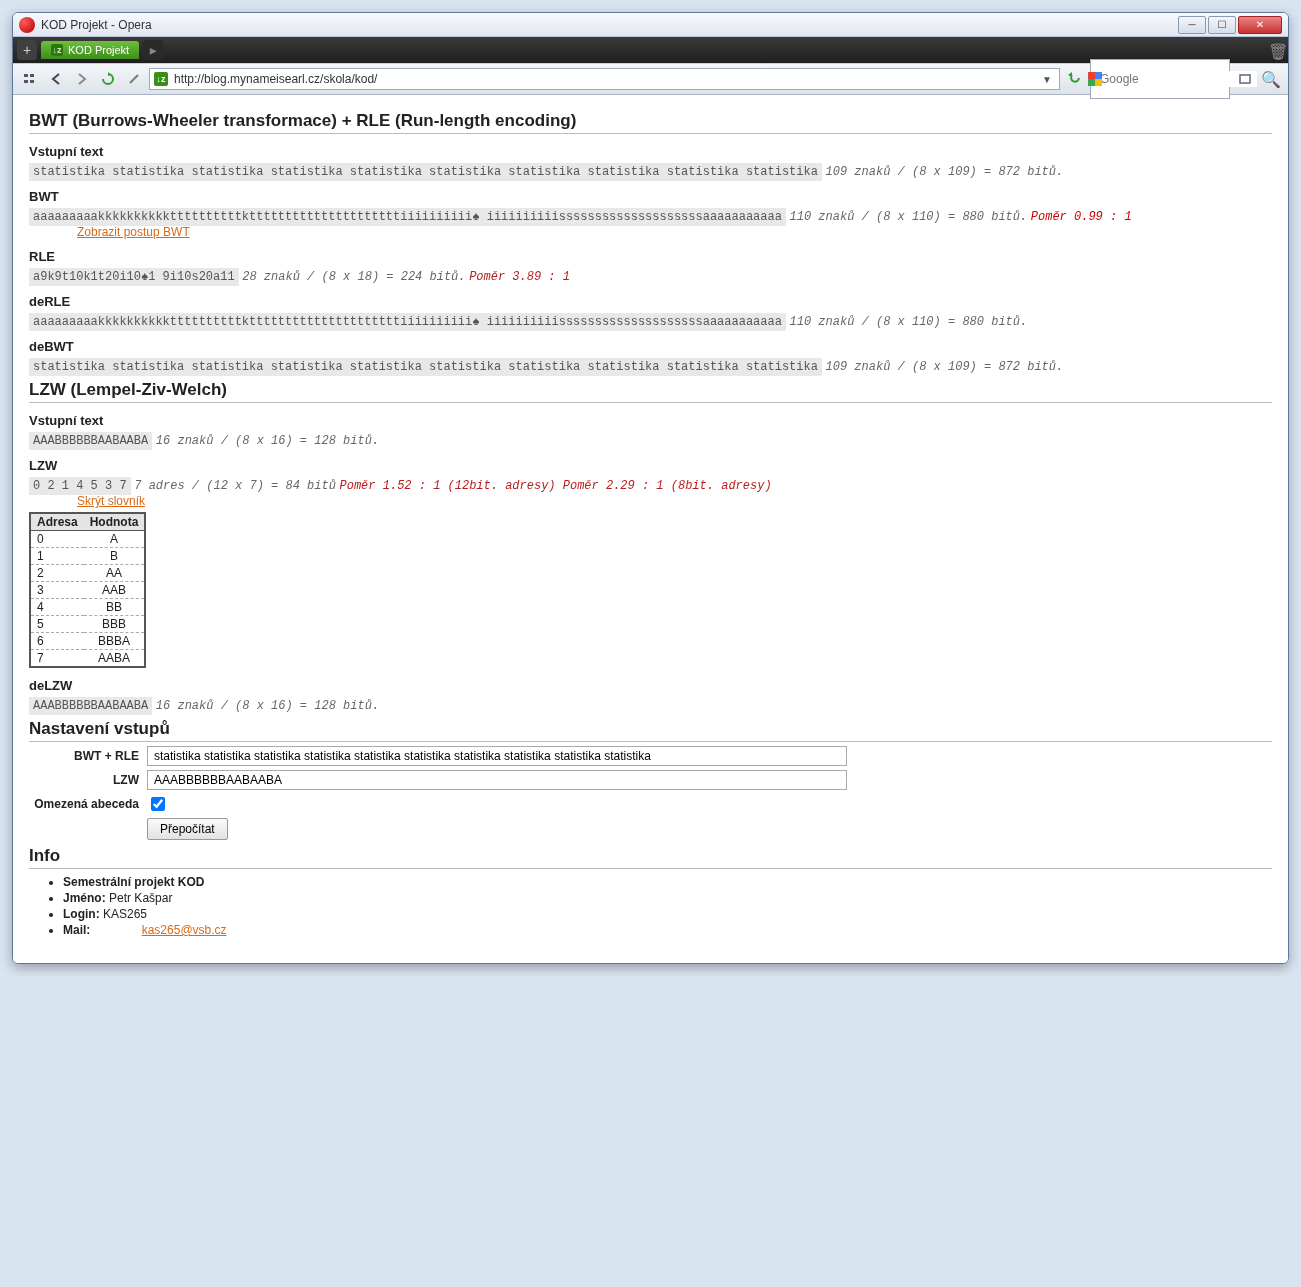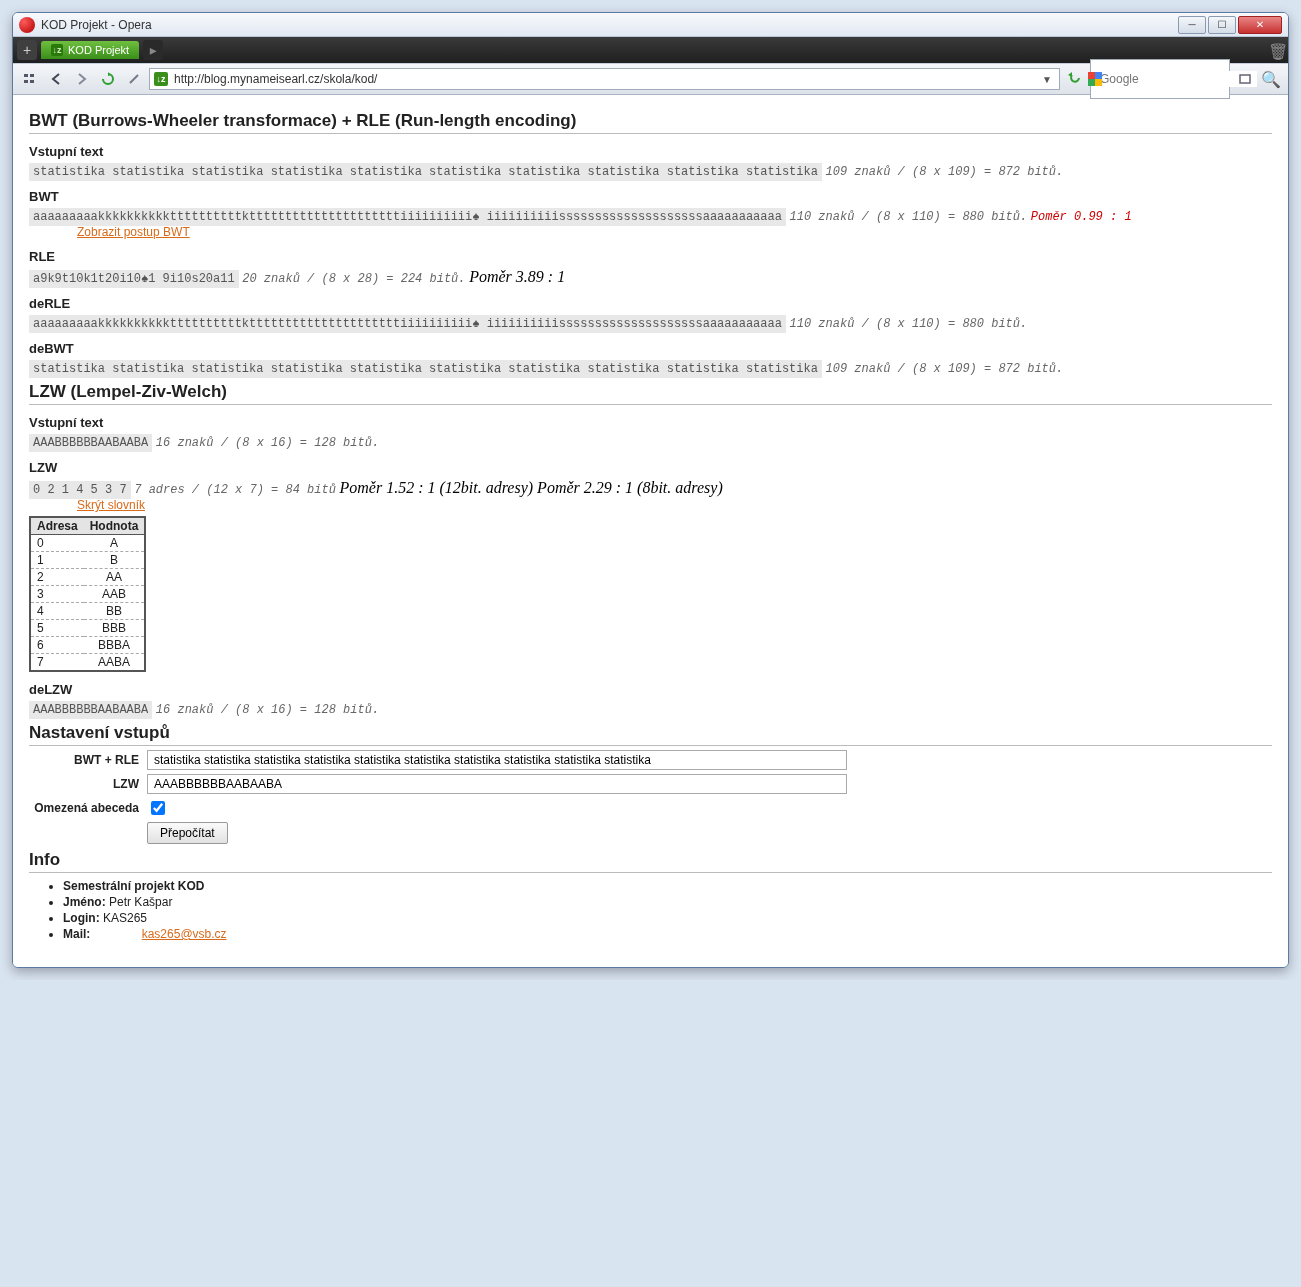--- a/index.html
+++ b/index.html
@@ -173,21 +173,21 @@
   padding: 2px 4px;
   display: inline;
 }
 .stats {
   font-family: "Courier New", monospace;
   font-size: 12px;
   color: #666;
   font-style: italic;
 }
 .ratio-red { color: #d00000; font-style: italic; font-family: "Courier New", monospace; font-size: 12px; text-align: right; }
-.ratio-green { color: #000000; font-style: italic; font-family: Liberation Serif, serif; font-size: 16px; }
+.ratio-green { color: #b91c1c; font-style: italic; font-family: Liberation Mono, monospace; font-size: 12px; }
 .link { color: #d86a1a; text-decoration: underline; font-size: 12px; cursor: pointer; margin-left: 48px; }
 
 table.dict {
   border: 2px solid #555;
   border-collapse: collapse;
   margin-top: 4px;
 }
 table.dict th, table.dict td {
   border-bottom: 1px dashed #aaa;
   padding: 1px 6px;
@@ -313,21 +313,21 @@
     <div>
       <span class="data-block">aaaaaaaaakkkkkkkkkkttttttttttktttttttttttttttttttttiiiiiiiiii♠ iiiiiiiiiissssssssssssssssssssaaaaaaaaaaa</span>
       <span class="stats">110 znaků / (8 x 110) = 880 bitů.</span>
       <span class="ratio-red">Poměr 0.99 : 1</span>
     </div>
     <div><span class="link">Zobrazit postup BWT</span></div>
 
     <h3>RLE</h3>
     <div>
       <span class="data-block">a9k9t10k1t20i10♠1 9i10s20a11</span>
-      <span class="stats">20 znaků / (8 x 28) = 224 bitů.</span>
+      <span class="stats">28 znaků / (8 x 18) = 224 bitů.</span>
       <span class="ratio-green">Poměr 3.89 : 1</span>
     </div>
 
     <h3>deRLE</h3>
     <div>
       <span class="data-block">aaaaaaaaakkkkkkkkkkttttttttttktttttttttttttttttttttiiiiiiiiii♠ iiiiiiiiiissssssssssssssssssssaaaaaaaaaaa</span>
       <span class="stats">110 znaků / (8 x 110) = 880 bitů.</span>
     </div>
 
     <h3>deBWT</h3>

